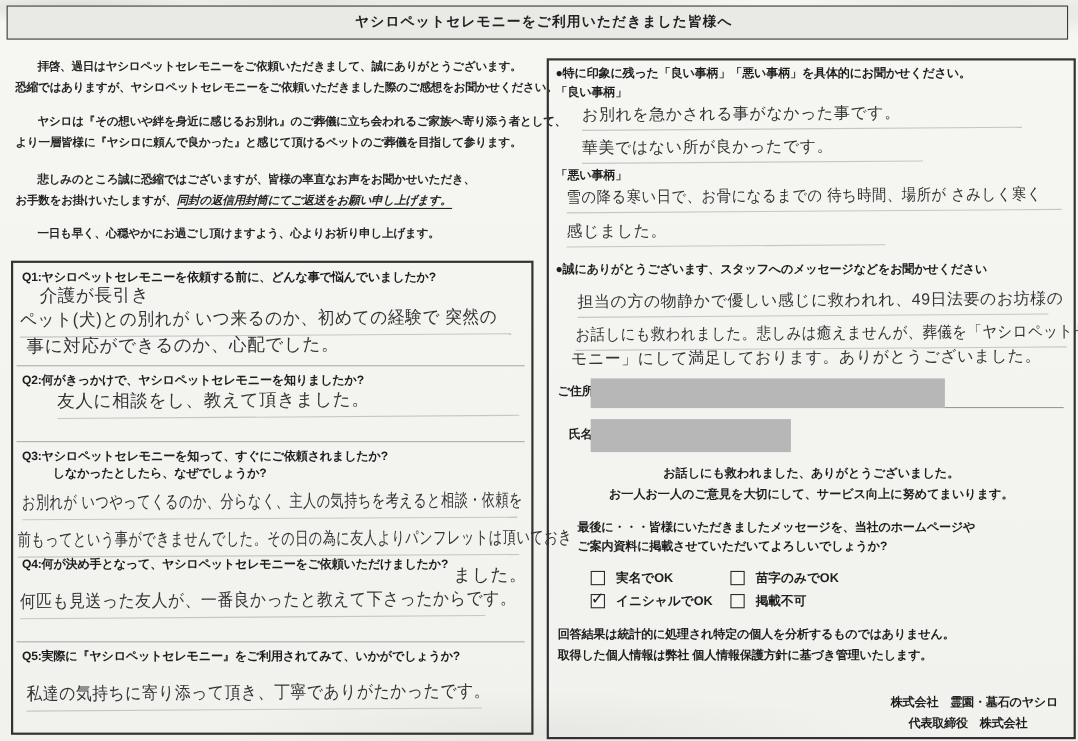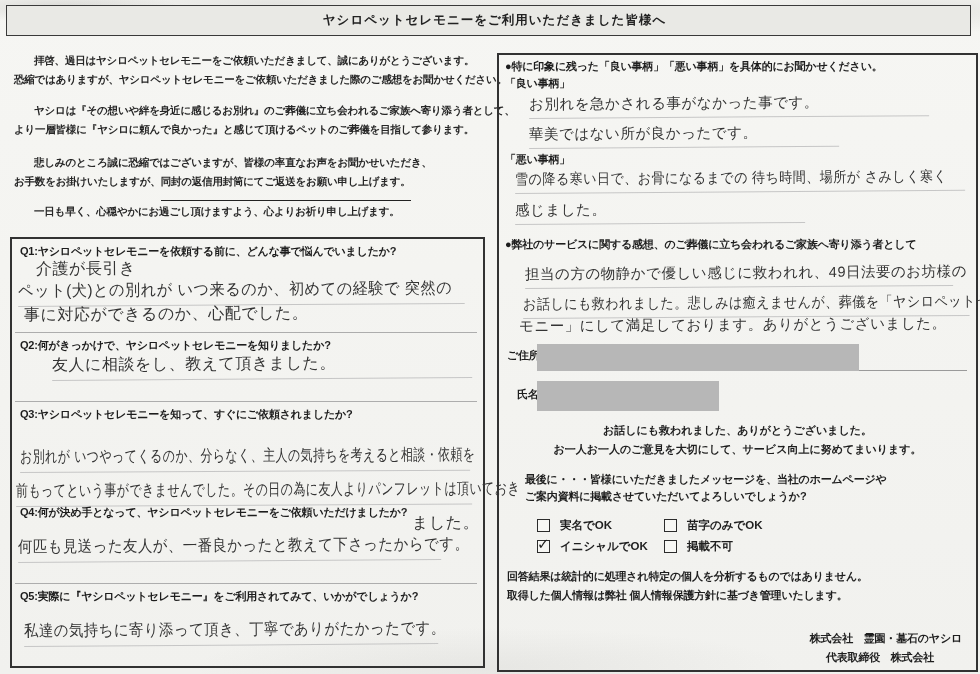--- a/index.html
+++ b/index.html
@@ -10,21 +10,21 @@
       radial-gradient(220px 20px at 28% 0.5%, rgba(110,110,105,.13), transparent),
       radial-gradient(160px 18px at 55% 0.8%, rgba(110,110,105,.10), transparent),
       radial-gradient(200px 24px at 92% 1.5%, rgba(110,110,105,.14), transparent),
       radial-gradient(300px 40px at 50% 99%, rgba(110,110,105,.08), transparent),
       linear-gradient(#f6f6f3,#f1f1ee);}
   .title-bar{position:absolute;left:6px;top:5px;width:963px;height:29px;
     border:1.5px solid #3a3a3a;background:#e9e9e5;display:flex;align-items:center;justify-content:center;}
   .title-bar span{font-size:12.5px;font-weight:700;letter-spacing:1px;color:#222;margin-left:12px;}
   .greeting{position:absolute;left:14px;top:52px;width:474px;height:180px;}
   .greeting div{position:absolute;font-size:10.5px;font-weight:600;color:#262626;white-space:nowrap;letter-spacing:-0.2px;}
-  .u{border-bottom:1.5px solid #222;padding-bottom:13px;}
+  .u{border-bottom:1.5px solid #222;padding-bottom:1px;font-style:italic;}
   .box{position:absolute;border:2px solid #323232;}
   .qa-box{left:10px;top:237px;width:471px;height:427px;}
   .fb-box{left:497px;top:53px;width:477px;height:615px;}
   .qlabel{position:absolute;font-size:11px;font-weight:700;color:#1d1d1d;white-space:nowrap;letter-spacing:-0.2px;}
   .hand{position:absolute;font-size:16px;font-weight:400;color:#343434;white-space:nowrap;
     letter-spacing:0.5px;transform:rotate(-0.4deg);transform-origin:0 0;}
   .hand.rb{font-size:14.5px;}
   .ruled{border-bottom:1px solid #c6c6c6;padding-bottom:4px;}
   .sq95{transform:rotate(-0.4deg) scaleX(.95);}
   .sq90{transform:rotate(-0.4deg) scaleX(.90);}
@@ -63,41 +63,42 @@
     <div class="hand" style="left:24px;top:20px">介護が長引き</div>
     <div class="hand ruled sq95" style="left:6px;top:42px;width:470px">ペット(犬)との別れが いつ来るのか、初めての経験で 突然の</div>
     <div class="hand" style="left:12px;top:66px">事に対応ができるのか、心配でした。</div>
 
     <div class="divider" style="top:93px"></div>
     <div class="qlabel" style="left:8px;top:99px">Q2:何がきっかけで、ヤシロペットセレモニーを知りましたか?</div>
     <div class="hand ruled" style="left:40px;top:116px;width:420px">友人に相談をし、教えて頂きました。</div>
 
     <div class="divider" style="top:162px"></div>
     <div class="qlabel" style="left:8px;top:168px">Q3:ヤシロペットセレモニーを知って、すぐにご依頼されましたか?</div>
+    <div class="qlabel" style="left:36px;top:184px">しなかったとしたら、なぜでしょうか?</div>
     <div class="hand ruled sq75" style="left:8px;top:208px;width:600px">お別れが いつやってくるのか、分らなく、主人の気持ちを考えると相談・依頼を</div>
     <div class="hand ruled sq75" style="left:4px;top:242px;width:608px">前もってという事ができませんでした。その日の為に友人よりパンフレットは頂いておき</div>
     <div class="qlabel" style="left:8px;top:266px">Q4:何が決め手となって、ヤシロペットセレモニーをご依頼いただけましたか?</div>
     <div class="hand" style="left:400px;top:274px">ました。</div>
     <div class="hand ruled sq90" style="left:6px;top:298px;width:470px">何匹も見送った友人が、一番良かったと教えて下さったからです。</div>
 
     <div class="divider" style="top:344px"></div>
     <div class="qlabel" style="left:8px;top:350px">Q5:実際に『ヤシロペットセレモニー』をご利用されてみて、いかがでしょうか?</div>
     <div class="hand ruled sq90" style="left:12px;top:382px;width:460px">私達の気持ちに寄り添って頂き、丁寧でありがたかったです。</div>
   </div>
 
   <div class="box fb-box">
     <div class="small-print" style="left:6px;top:4px">●特に印象に残った「良い事柄」「悪い事柄」を具体的にお聞かせください。</div>
     <div class="small-print" style="left:6px;top:21px">「良い事柄」</div>
     <div class="hand rb ruled" style="left:30px;top:40px;width:400px">お別れを急かされる事がなかった事です。</div>
     <div class="hand rb ruled" style="left:30px;top:70px;width:310px">華美ではない所が良かったです。</div>
     <div class="small-print" style="left:6px;top:97px">「悪い事柄」</div>
     <div class="hand rb ruled sq90" style="left:16px;top:115px;width:500px">雪の降る寒い日で、お骨になるまでの 待ち時間、場所が さみしく寒く</div>
     <div class="hand rb ruled" style="left:16px;top:146px;width:290px">感じました。</div>
 
-    <div class="small-print" style="left:6px;top:182px">●弊社のサービスに関する感想、のご葬儀に立ち会われるご家族へ寄り添う者として</div>
+    <div class="small-print" style="left:6px;top:182px">●誠にありがとうございます、スタッフへのメッセージなどをお聞かせください</div>
     <div class="hand rb ruled" style="left:26px;top:210px;width:428px">担当の方の物静かで優しい感じに救われれ、49日法要のお坊様の</div>
     <div class="hand rb ruled sq90" style="left:24px;top:240px;width:496px">お話しにも救われました。悲しみは癒えませんが、葬儀を「ヤシロペットセレ</div>
     <div class="hand rb" style="left:20px;top:262px">モニー」にして満足しております。ありがとうございました。</div>
 
     <div class="small-print" style="left:8px;top:293px">ご住所</div>
     <div class="redact" style="left:38px;top:289px;width:322px;height:27px"></div>
     <div class="thin-line" style="left:360px;top:315px;width:108px"></div>
     <div class="small-print" style="left:18px;top:332px">氏名</div>
     <div class="redact" style="left:38px;top:326px;width:182px;height:30px"></div>
 

